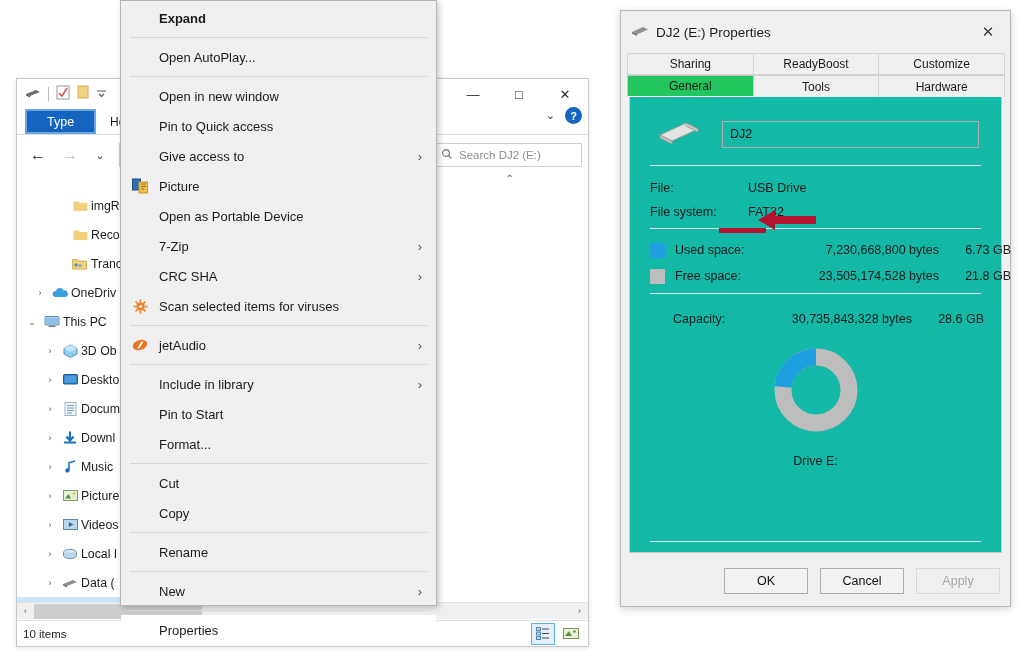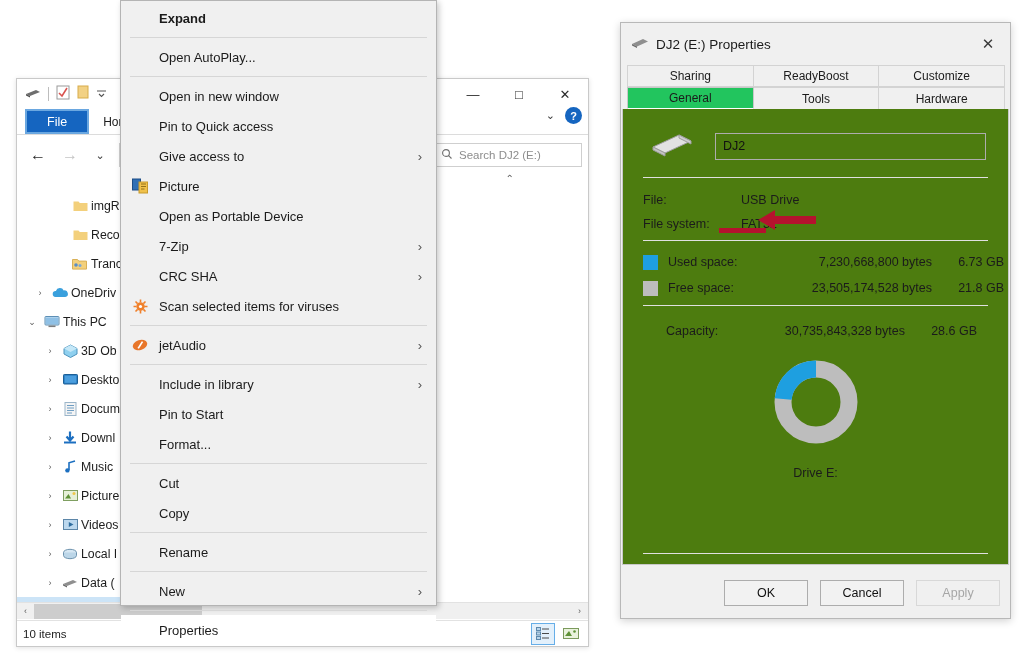--- a/index.html
+++ b/index.html
@@ -156,21 +156,21 @@
   }
   .ctx-item.bold { font-weight: bold; }
   .ctx-item.hl { background: #ffffff; }
   .ctx-ico { width: 38px; flex: none; display:flex; align-items:center; justify-content:center; }
   .ctx-label { flex: 1; }
   .ctx-arrow { font-size: 13px; color: #555; padding-right: 4px; }
   .ctx-sep { height: 1px; background: #d6d6d6; margin: 4px 9px; }
 
   
   .propdlg {
-    position: absolute; left: 620px; top: 22px;
+    position: absolute; left: 620px; top: 10px;
     width: 391px; height: 597px;
     background: #f0f0f0; border: 1px solid #b8b8b8;
     box-shadow: 0 2px 8px rgba(0,0,0,0.18);
   }
   .pd-title {
     height: 42px; display: flex; align-items: center;
     padding-left: 10px; gap: 7px; background: #f0f0f0;
   }
   .pd-title-text { font-size: 13.5px; color: #1b1b1b; }
   .pd-close {
@@ -185,21 +185,21 @@
     font-size: 12px; color: #1b1b1b;
     background: #f0f0f0; border: 1px solid #d3d3d3; border-bottom: none;
     margin-right: -1px;
   }
   .pd-tabrow.row1 .pd-tab { border-bottom: 1px solid #d3d3d3; }
   .pd-tab.active {
     background: #22c55e; border-color: #c8c8c8; border-bottom: 1px solid #ffffff;
     position: relative; z-index: 3; justify-content: center;
   }
   .pd-page {
-    margin: 0 1px; background: #4d7c0f;
+    margin: 0 8px; background: #14b8a6;
     border: 1px solid #c8c8c8; border-top: none;
     height: 456px; position: relative; padding: 18px 18px 4px 18px;
   }
   .pd-namerow { display: flex; align-items: center; gap: 20px; padding: 2px 0 14px 8px; }
   .pd-nameinput {
     flex: 1; height: 27px; border: 1px solid #adadad;
     display: flex; align-items: center; padding: 0 7px;
     font-size: 12.5px; color: #111; margin-right: 4px;
   }
   .pd-hr { height: 1px; background: #e0e0e0; margin: 0 2px; }
@@ -267,21 +267,21 @@
         </span>
       </div>
       <div class="win-ctrls">
         <div class="win-btn">—</div>
         <div class="win-btn">□</div>
         <div class="win-btn close">✕</div>
       </div>
     </div>
 
     <div class="exp-ribbon-tabs">
-      <div class="rb-tab file">File</div>
+      <div class="rb-tab file">Type</div>
       <div class="rb-tab">Hom</div>
     </div>
     <div class="ribbon-right">
       <span style="font-size:11px;color:#3a3a3a;">⌄</span>
       <span class="help-circle">?</span>
     </div>
 
     <div class="exp-navbar" style="margin-top:2px;">
       <div class="nav-arrow">←</div>
       <div class="nav-arrow disabled">→</div>

